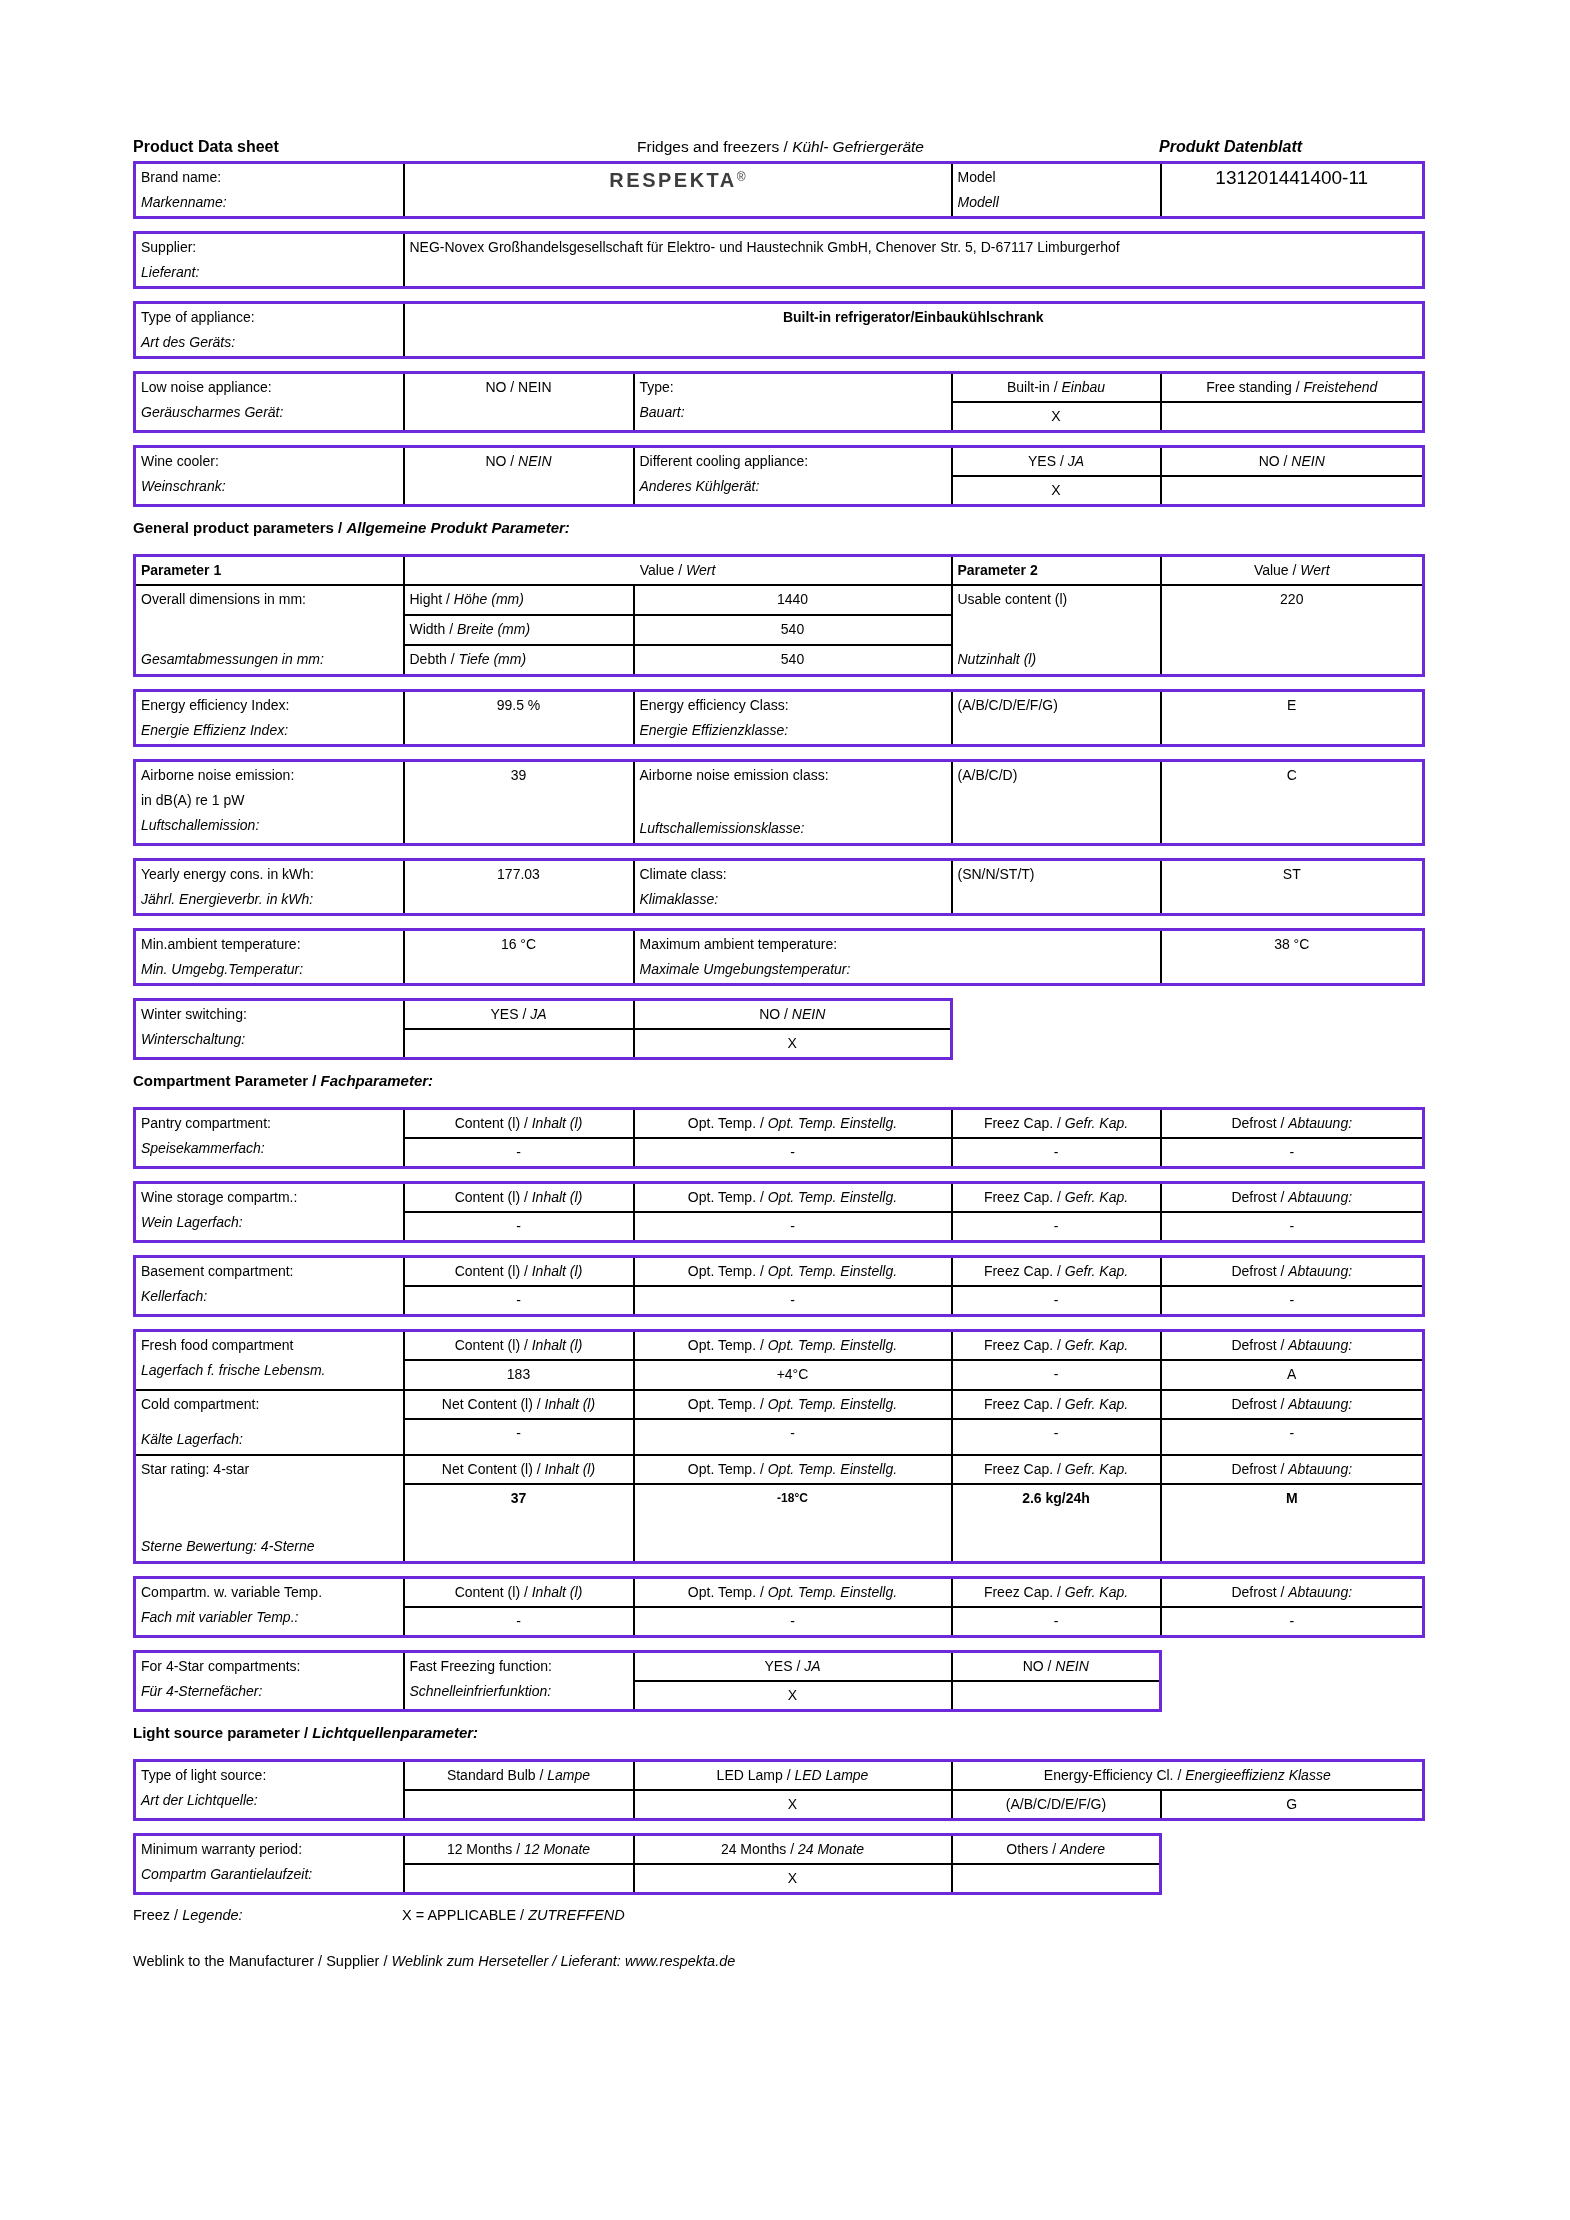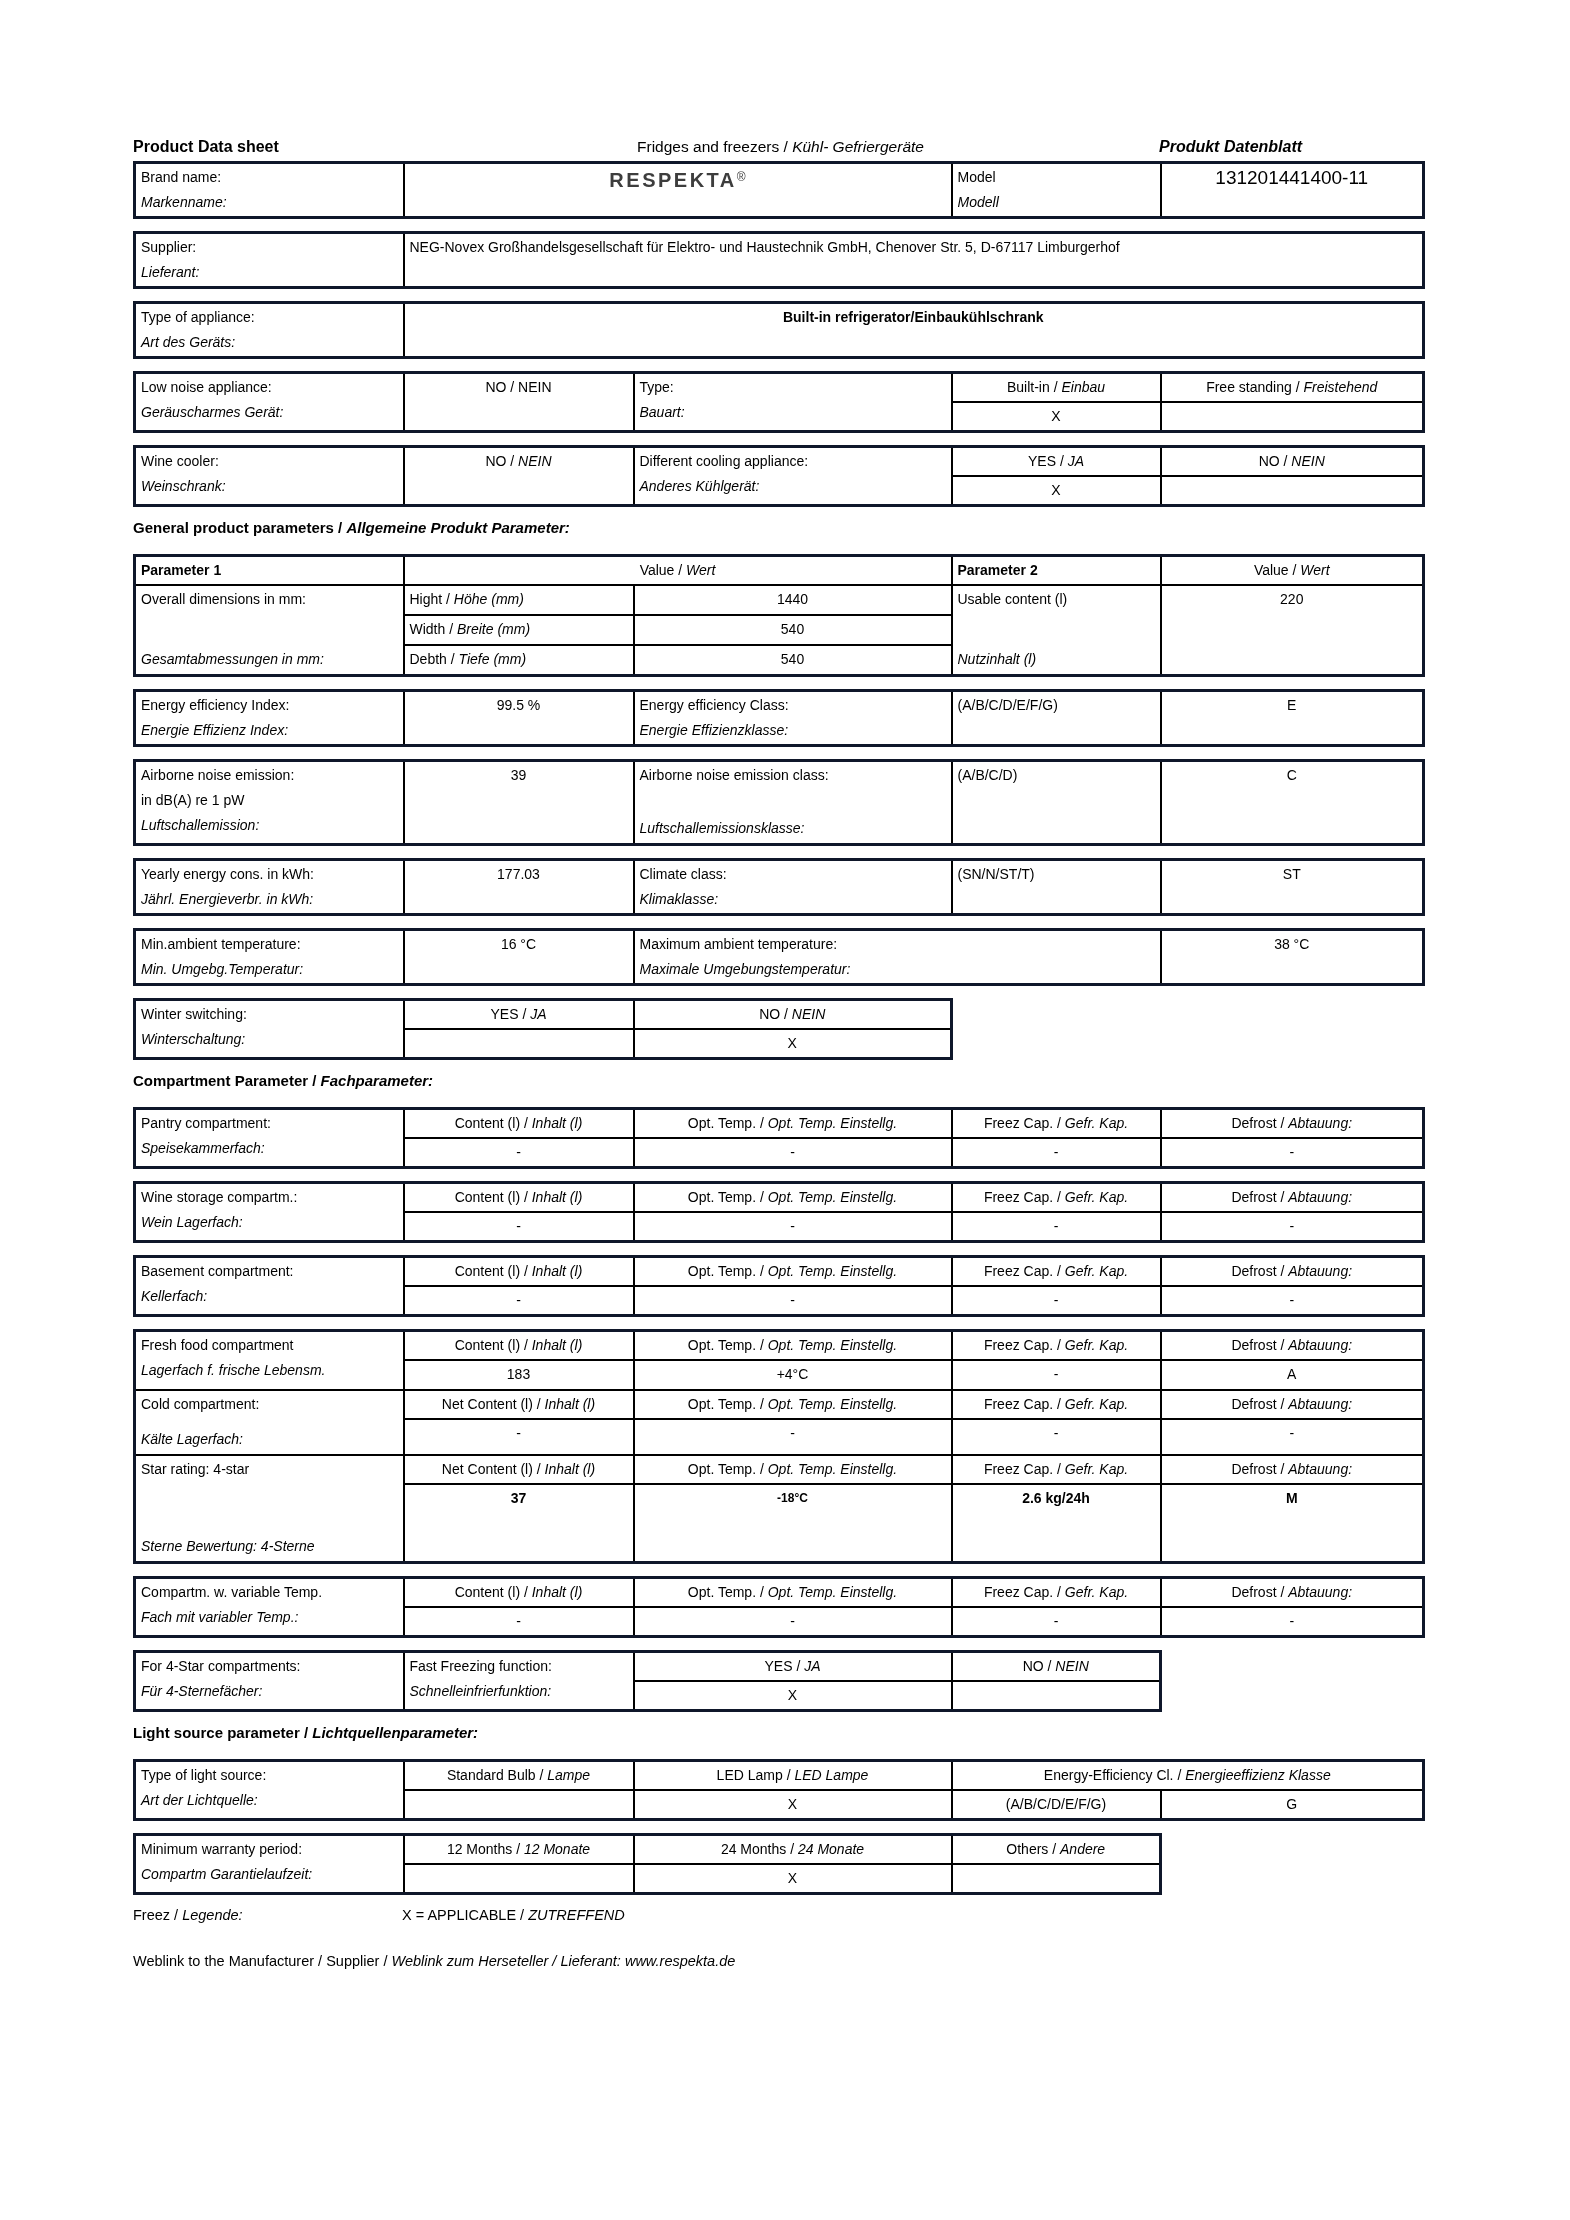--- a/index.html
+++ b/index.html
@@ -13,21 +13,21 @@
   
   .hdr{display:flex;align-items:flex-start;margin-bottom:5px;}
   .hdr-left{width:269px;font-weight:bold;font-size:16px;}
   .hdr-center{flex:1;text-align:center;font-size:15.5px;}
   .hdr-right{width:263px;font-weight:bold;font-style:italic;font-size:16px;}
   .subtitle{text-align:center;font-size:15px;margin-bottom:17px;}
   i{font-style:italic;}
   .b{font-weight:bold;border-radius:20px;}
   
   table.sheet{border-collapse:collapse;table-layout:fixed;width:1289px;
-    border:3px solid #0f172a;margin-bottom:12px;font-size:14px;}
+    border:3px solid #6d28d9;margin-bottom:12px;font-size:14px;}
   table.sheet td{border:2px solid #000;padding:1px 5px;vertical-align:top;
     line-height:25px;overflow:hidden;}
   td.c{text-align:center;padding:1px 2px;}
   td.mid{vertical-align:middle;}
   .blk{display:block;font-style:italic;}
   .blk2{display:block;}
   td.rel{position:relative;}
   .bottom{position:absolute;bottom:2px;left:5px;font-style:italic;white-space:nowrap;text-align:center;}
   .r26{height:26px;} .r27{height:27px;} .r29{height:30px;margin-top:12px;} .r36{height:36px;}
   .r55{height:52px;} .r64{height:79px;font-weight:bold;} .r84{height:84px;}

